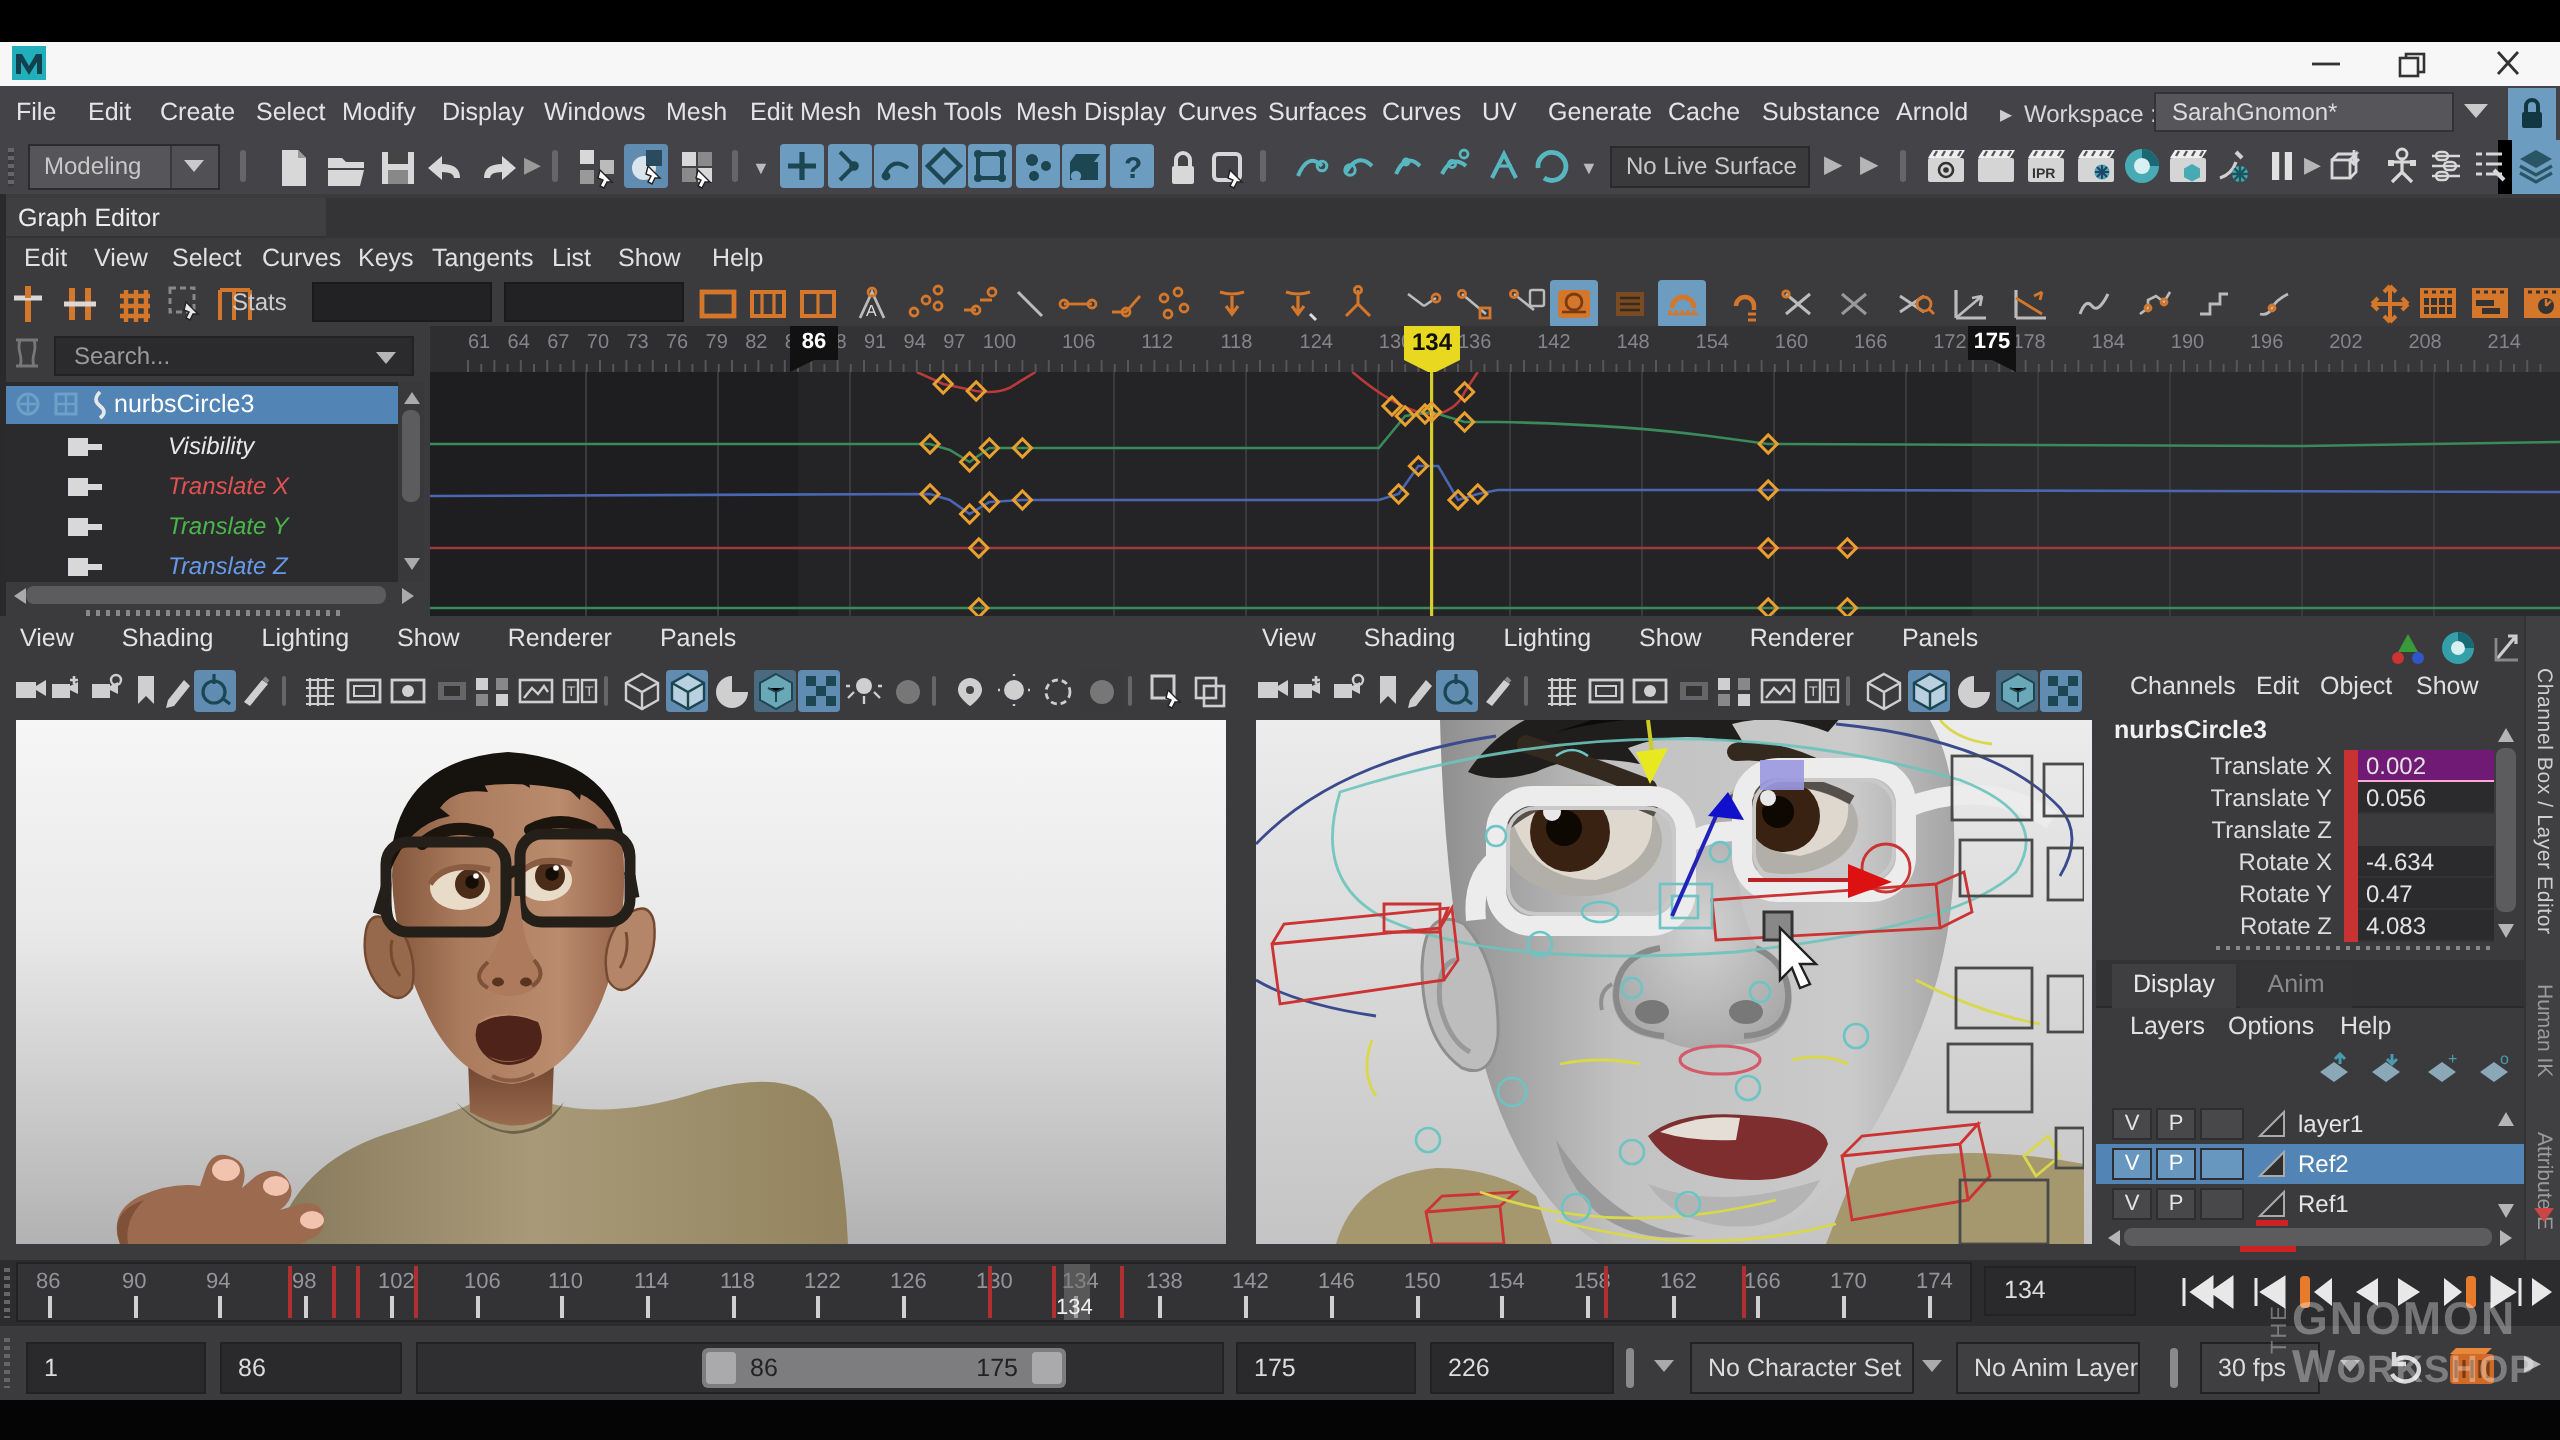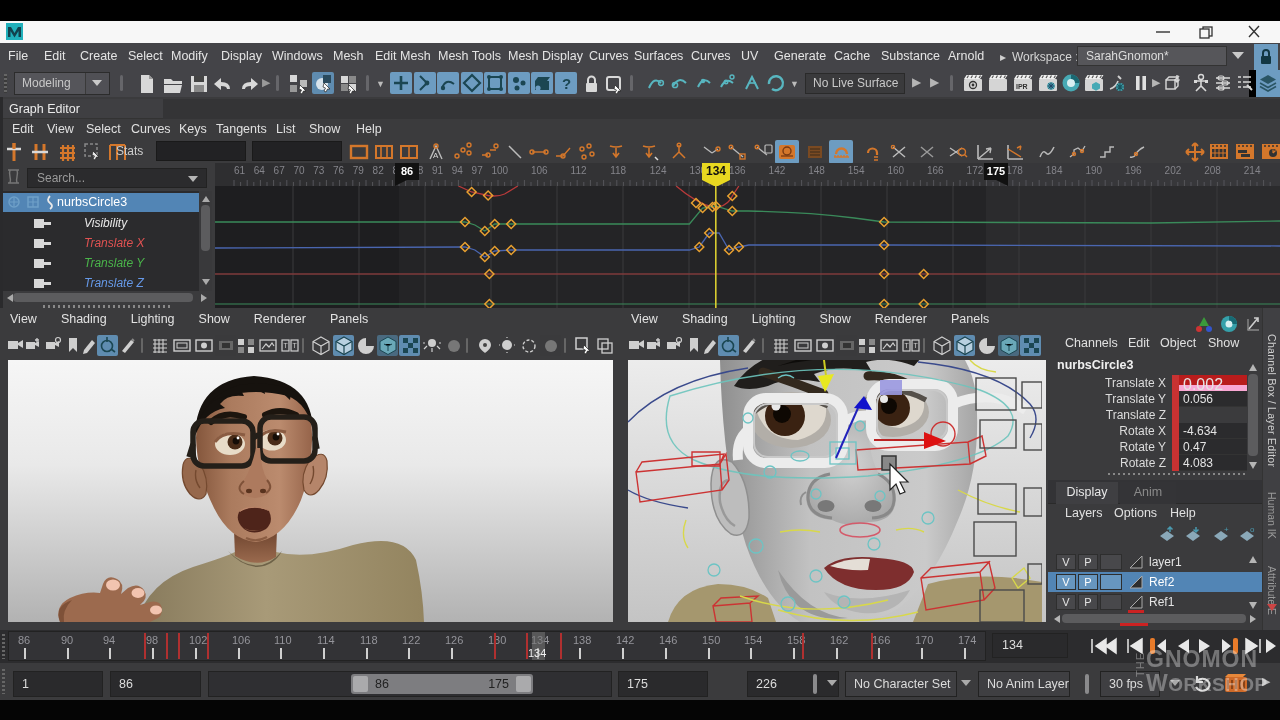--- a/index.html
+++ b/index.html
@@ -1192,21 +1192,21 @@
       <div class="abs" style="left:0;top:28px;width:214px;height:20px;color:#e0e0e0;font-size:12.5px;">
         <span class="abs" style="left:17px;">Channels</span>
         <span class="abs" style="left:80px;">Edit</span>
         <span class="abs" style="left:112px;">Object</span>
         <span class="abs" style="left:160px;">Show</span>
       </div>
       <div class="abs" style="left:9px;top:50px;color:#f0f0f0;font-size:12.5px;font-weight:bold;">nurbsCircle3</div>
       <div class="abs" style="left:0;top:67px;width:214px;height:16px;">
         <span class="abs" style="left:0;top:1px;width:118px;text-align:right;color:#dcdcdc;font-size:12px;">Translate X</span>
         <div class="abs" style="left:124px;top:0;width:7px;height:16px;background:#c83232;"></div>
-        <div class="abs" style="left:131px;top:0;width:68px;height:16px;background:#b91c1c;border-bottom:6px solid #f9a8d4;color:#e4e4e4;font-size:16px;padding:1px 0 0 4px;">0.002</div>
+        <div class="abs" style="left:131px;top:0;width:68px;height:16px;background:#701a75;border-bottom:1px solid #f9a8d4;color:#e4e4e4;font-size:12px;padding:1px 0 0 4px;">0.002</div>
       </div>
       <div class="abs" style="left:0;top:83px;width:214px;height:16px;">
         <span class="abs" style="left:0;top:1px;width:118px;text-align:right;color:#dcdcdc;font-size:12px;">Translate Y</span>
         <div class="abs" style="left:124px;top:0;width:7px;height:16px;background:#c83232;"></div>
         <div class="abs" style="left:131px;top:0;width:68px;height:16px;background:#2b2b2d;border-bottom:1px solid #333;color:#e4e4e4;font-size:12px;padding:1px 0 0 4px;">0.056</div>
       </div>
       <div class="abs" style="left:0;top:99px;width:214px;height:16px;">
         <span class="abs" style="left:0;top:1px;width:118px;text-align:right;color:#dcdcdc;font-size:12px;">Translate Z</span>
         <div class="abs" style="left:124px;top:0;width:7px;height:16px;background:#c83232;"></div>
         <div class="abs" style="left:131px;top:0;width:68px;height:16px;background:#2b2b2d;border-bottom:1px solid #333;color:#e4e4e4;font-size:12px;padding:1px 0 0 4px;margin-top:32px;">-0.002</div>
@@ -1379,21 +1379,21 @@
       <div class="abs" style="left:110px;top:8px;width:91px;height:26px;background:#2a2a2c;border:1px solid #222;color:#dcdcdc;font-size:12.5px;line-height:24px;padding-left:8px;">86</div>
       <div class="abs" style="left:208px;top:8px;width:404px;height:26px;background:#2f2f32;border:1px solid #222;">
 <div class="abs" style="left:142px;top:2px;width:182px;height:20px;background:#7d7d80;border-radius:3px;color:#222;font-size:12.5px;">
 <div class="abs" style="left:2px;top:2px;width:15px;height:16px;background:#aaaaac;border-radius:2px;"></div>
 <div class="abs" style="right:2px;top:2px;width:15px;height:16px;background:#aaaaac;border-radius:2px;"></div>
 <span class="abs" style="left:24px;top:3px;">86</span>
 <span class="abs" style="right:24px;top:3px;">175</span>
 </div>
       </div>
       <div class="abs" style="left:618px;top:8px;width:90px;height:26px;background:#2a2a2c;border:1px solid #222;color:#dcdcdc;font-size:12.5px;line-height:24px;padding-left:8px;">175</div>
-      <div class="abs" style="left:715px;top:8px;width:92px;height:26px;background:#2a2a2c;border:1px solid #222;color:#dcdcdc;font-size:12.5px;line-height:24px;padding-left:8px;margin-left:32px;">226</div>
+      <div class="abs" style="left:715px;top:8px;width:92px;height:26px;background:#2a2a2c;border:1px solid #222;color:#dcdcdc;font-size:12.5px;line-height:24px;padding-left:8px;">226</div>
       <div class="abs" style="left:813px;top:11px;width:4px;height:20px;background:#8a8a8c;border-radius:2px;"></div>
       <div class="abs" style="left:827px;top:17px;border:5px solid transparent;border-top:6px solid #aaa;"></div>
       <div class="abs" style="left:845px;top:8px;width:112px;height:26px;background:#3f3f42;border:1px solid #222;color:#dcdcdc;font-size:12.5px;line-height:24px;padding-left:8px;">No Character Set</div>
       <div class="abs" style="left:961px;top:17px;border:5px solid transparent;border-top:6px solid #aaa;"></div>
       <div class="abs" style="left:978px;top:8px;width:92px;height:26px;background:#3f3f42;border:1px solid #222;color:#dcdcdc;font-size:12.5px;line-height:24px;padding-left:8px;">No Anim Layer</div>
       <div class="abs" style="left:1085px;top:11px;width:4px;height:20px;background:#8a8a8c;border-radius:2px;"></div>
       <div class="abs" style="left:1100px;top:8px;width:60px;height:26px;background:#3f3f42;border:1px solid #222;color:#dcdcdc;font-size:12.5px;line-height:24px;padding-left:8px;">30 fps</div>
       <div class="abs" style="left:1170px;top:17px;border:5px solid transparent;border-top:6px solid #aaa;"></div>
       <svg class="abs" style="left:1192px;top:9px;" width="24" height="24">
         <path d="M5 9 a7 6 0 1 1 -1 6" fill="none" stroke="#d8d8d8" stroke-width="2.2"></path>

